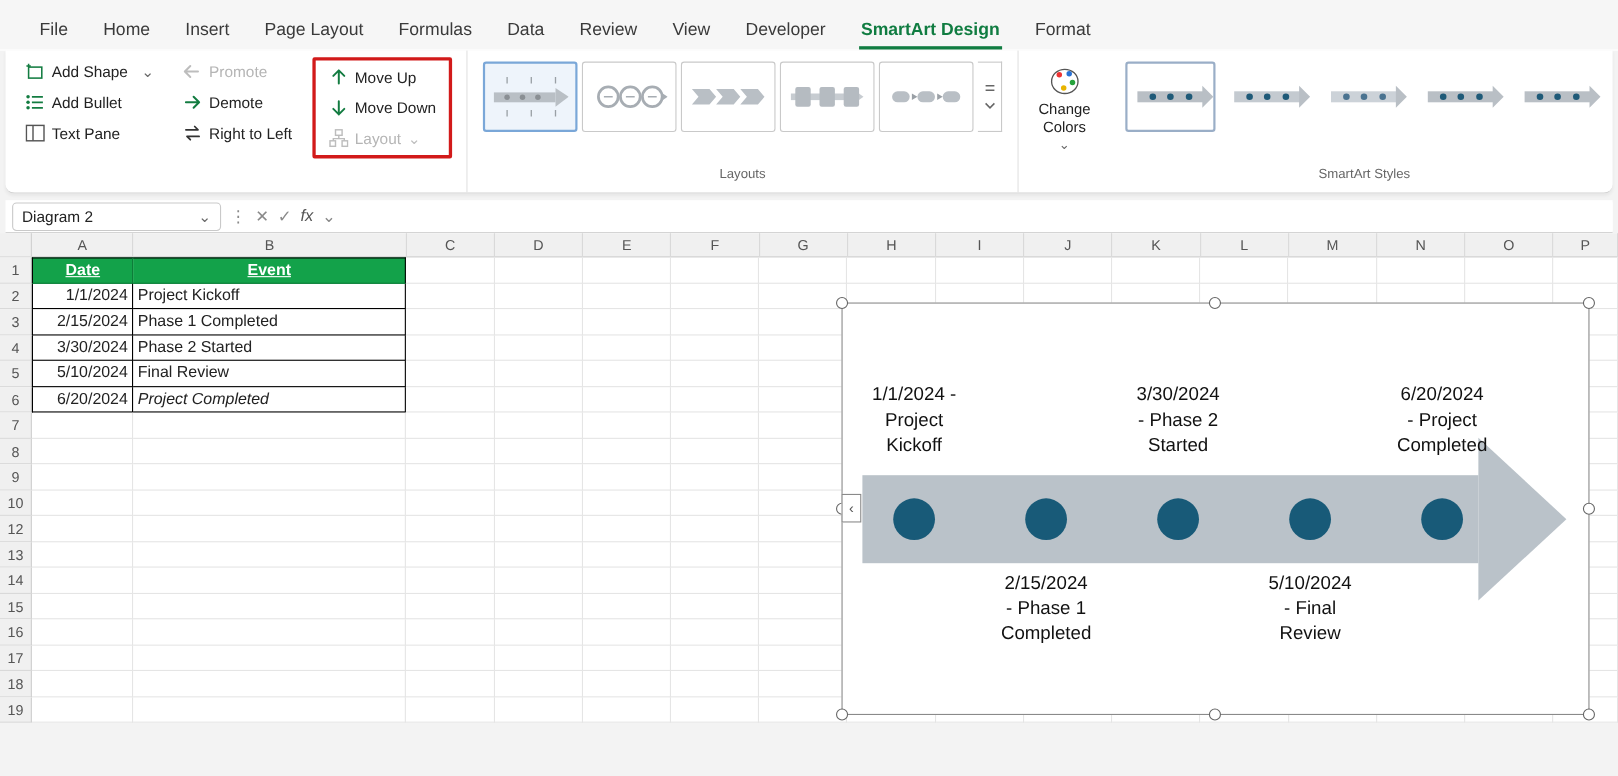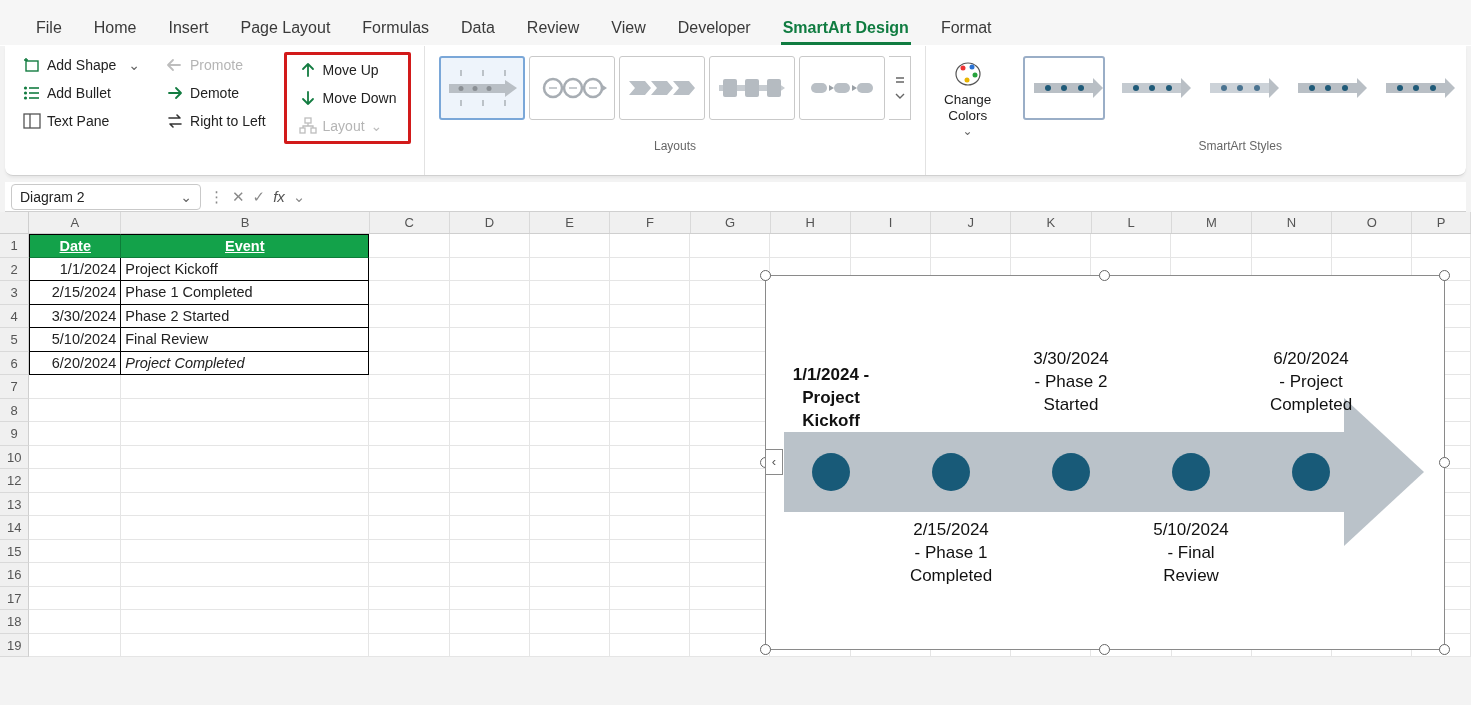--- a/index.html
+++ b/index.html
@@ -7,21 +7,21 @@
 
     
     .tabstrip { display:flex; align-items:flex-end; gap:28px; padding:4px 0 0 34px; height:46px;
                 background:#f6f6f6; border-bottom:1px solid #fff; }
     .tabstrip .tab { font-size:16px; color:#3a3a3a; padding:6px 2px 8px; cursor:pointer; }
     .tabstrip .tab.active { color:#107c41; font-weight:600; border-bottom:3px solid #107c41; padding-bottom:5px; }
 
     
     .ribbon { background:#fff; border-bottom:1px solid #d0d0d0; height:130px; display:flex;
               border-radius:0 0 8px 8px; margin:0 5px; box-shadow:0 2px 3px rgba(0,0,0,.05); }
-    .group { padding:6px 10px 18px; display:flex; flex-direction:column;
+    .group { padding:6px 10px 6px; display:flex; flex-direction:column;
              border-right:1px solid #e2e2e2; position:relative; }
     .group-label { text-align:center; font-size:12px; color:#666; margin-top:auto; padding-bottom:4px; }
     .btn { display:flex; align-items:center; gap:6px; padding:4px 8px; font-size:14px; color:#222;
            cursor:pointer; border-radius:4px; white-space:nowrap; }
     .btn.disabled { color:#b5b5b5; }
     .icon-box { width:18px; height:18px; display:flex; align-items:center; justify-content:center; }
 
     .create-graphic-cols { display:flex; gap:10px; }
     .col { display:flex; flex-direction:column; gap:2px; }
 
@@ -759,21 +759,21 @@
     <div class="sa-handle mr"></div>
     <div class="sa-handle bl"></div>
     <div class="sa-handle bc"></div>
     <div class="sa-handle br"></div>
     <div class="sa-tab">‹</div>
 
     <div class="sa-inner">
       <div class="sa-arrow-body"></div>
       <div class="sa-arrow-head"></div>
     <div class="sa-dot" style="left: 28px;"></div>
-        <div class="sa-label" style="left: -18px; white-space: pre-line; top: 70px; font-weight: bold;">1/1/2024 -
+        <div class="sa-label" style="left: -18px; white-space: pre-line; top: 54px;">1/1/2024 -
 Project
 Kickoff</div>
         <div class="sa-dot" style="left: 148px;"></div>
         <div class="sa-label" style="left: 102px; white-space: pre-line; top: 225px;">2/15/2024
 - Phase 1
 Completed</div>
         <div class="sa-dot" style="left: 268px;"></div>
         <div class="sa-label" style="left: 222px; white-space: pre-line; top: 54px;">3/30/2024
 - Phase 2
 Started</div>

